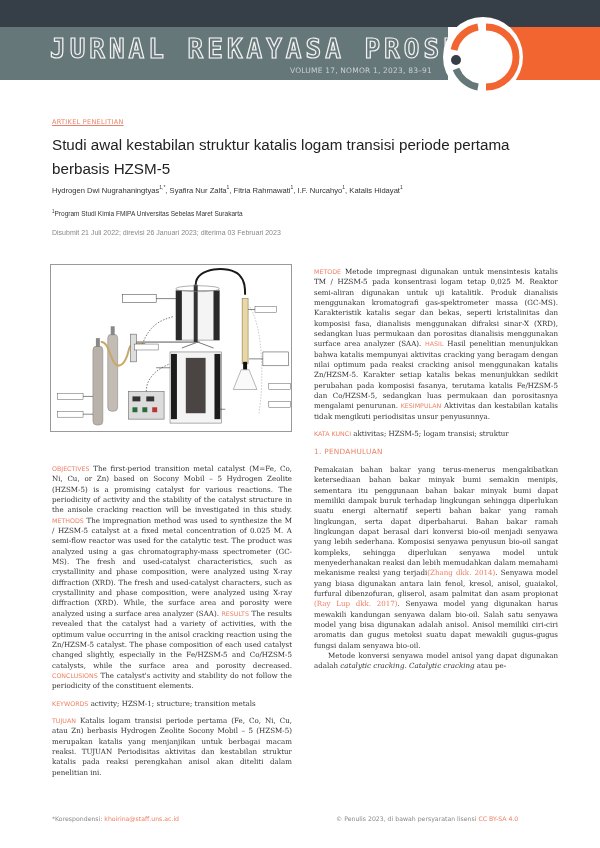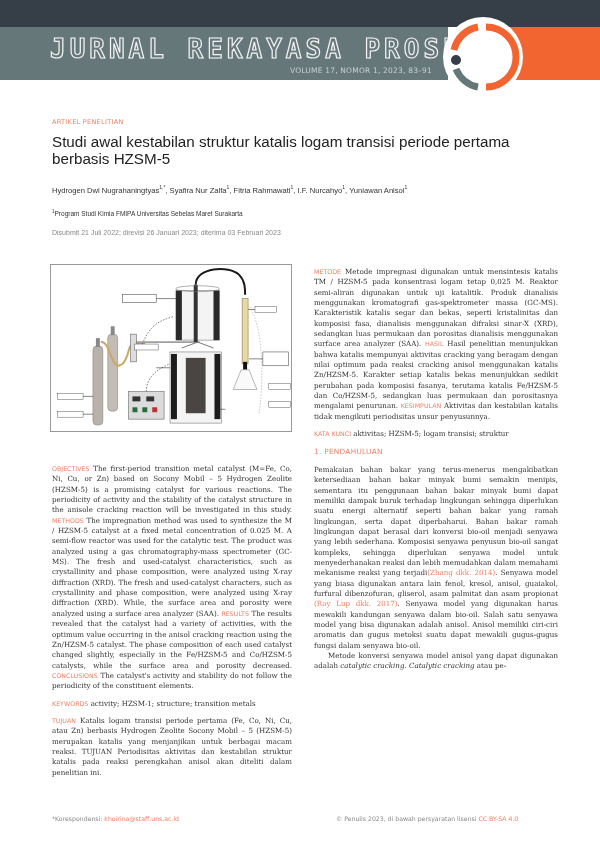--- a/index.html
+++ b/index.html
@@ -8,22 +8,22 @@
 
   
   .hdr-top { position: absolute; left: 0; top: 0; width: 600px; height: 27px; background: #363e47; }
   .hdr-band { position: absolute; left: 0; top: 27px; width: 448px; height: 53px; background: #66777a; }
   .hdr-orange { position: absolute; left: 510px; top: 27px; width: 90px; height: 53px; background: #f26530; }
   .journal-name { position: absolute; left: 18px; top: 34px; font-family: "DejaVu Sans Mono", monospace; font-size: 26px; font-weight: bold; letter-spacing: 4px; color: transparent; -webkit-text-stroke: 1.2px #f2f2f2; white-space: nowrap; margin-left: 32px; }
   .vol-line { position: absolute; left: 290px; top: 66px; font-family: "DejaVu Sans", sans-serif; font-size: 7.5px; color: #c9d0d1; letter-spacing: 0.2px; white-space: nowrap; }
   .logo { position: absolute; left: 440px; top: 14px; width: 86px; height: 86px; }
 
   
-  .art-type { position: absolute; left: 52px; top: 118px; font-family: "DejaVu Sans", sans-serif; font-size: 6.5px; color: #e8836a; letter-spacing: 0.3px; }
-  .title { position: absolute; left: 52px; top: 133px; width: 500px; font-family: "Liberation Sans", sans-serif; font-size: 15.2px; line-height: 17px; color: #222; }
+  .art-type { position: absolute; left: 52px; top: 118px; font-family: "DejaVu Sans", sans-serif; font-size: 6.5px; color: #e8836a; letter-spacing: 0.3px; text-decoration: underline; }
+  .title { position: absolute; left: 52px; top: 133px; width: 500px; font-family: "Liberation Sans", sans-serif; font-size: 15.2px; line-height: 24px; color: #222; }
   .authors { position: absolute; left: 52px; top: 184px; font-family: "Liberation Sans", sans-serif; font-size: 7.6px; color: #333; white-space: nowrap; }
   .authors sup { font-size: 5px; }
   .affil { position: absolute; left: 52px; top: 209px; font-family: "Liberation Sans", sans-serif; font-size: 6.5px; color: #333; white-space: nowrap; }
   .affil sup { font-size: 4.5px; }
   .dates { position: absolute; left: 52px; top: 229px; font-family: "Liberation Sans", sans-serif; font-size: 7px; color: #888; white-space: nowrap; }
 
   
   .figure { position: absolute; left: 50px; top: 264px; width: 242px; height: 168px; border: 1px solid #999; background: #fff; }
 
   
@@ -57,21 +57,21 @@
   <circle cx="16" cy="46" r="5" fill="#363e47"></circle>
 </svg>
 
 <div class="art-type">ARTIKEL PENELITIAN</div>
 <h1 class="title" style="font-weight:normal">Studi awal kestabilan struktur katalis logam transisi periode pertama berbasis HZSM-5</h1>
 <div class="authors">
   <span>Hydrogen Dwi Nugrahaningtyas</span><sup>1,*</sup>,
   <span>Syafira Nur Zalfa</span><sup>1</sup>,
   <span>Fitria Rahmawati</span><sup>1</sup>,
   <span>I.F. Nurcahyo</span><sup>1</sup>,
-  <span>Yuniawan Anisol</span><sup>1</sup>
+  <span>Katalis Hidayat</span><sup>1</sup>
 </div>
 <div class="affil"><sup>1</sup><span>Program Studi Kimia FMIPA Universitas Sebelas Maret Surakarta</span></div>
 <div class="dates">Disubmit 21 Juli 2022; direvisi 26 Januari 2023; diterima 03 Februari 2023</div>
 
 <svg class="figure" viewBox="0 0 242 168">
 
   <rect x="42" y="82" width="10" height="80" rx="4" fill="#b9b2ab" stroke="#8d8780" stroke-width="0.6"></rect>
   <rect x="57" y="70" width="10" height="78" rx="4" fill="#c3bcb4" stroke="#8d8780" stroke-width="0.6"></rect>
   <rect x="45" y="74" width="4" height="9" fill="#888"></rect>
   <rect x="60" y="62" width="4" height="9" fill="#888"></rect>

